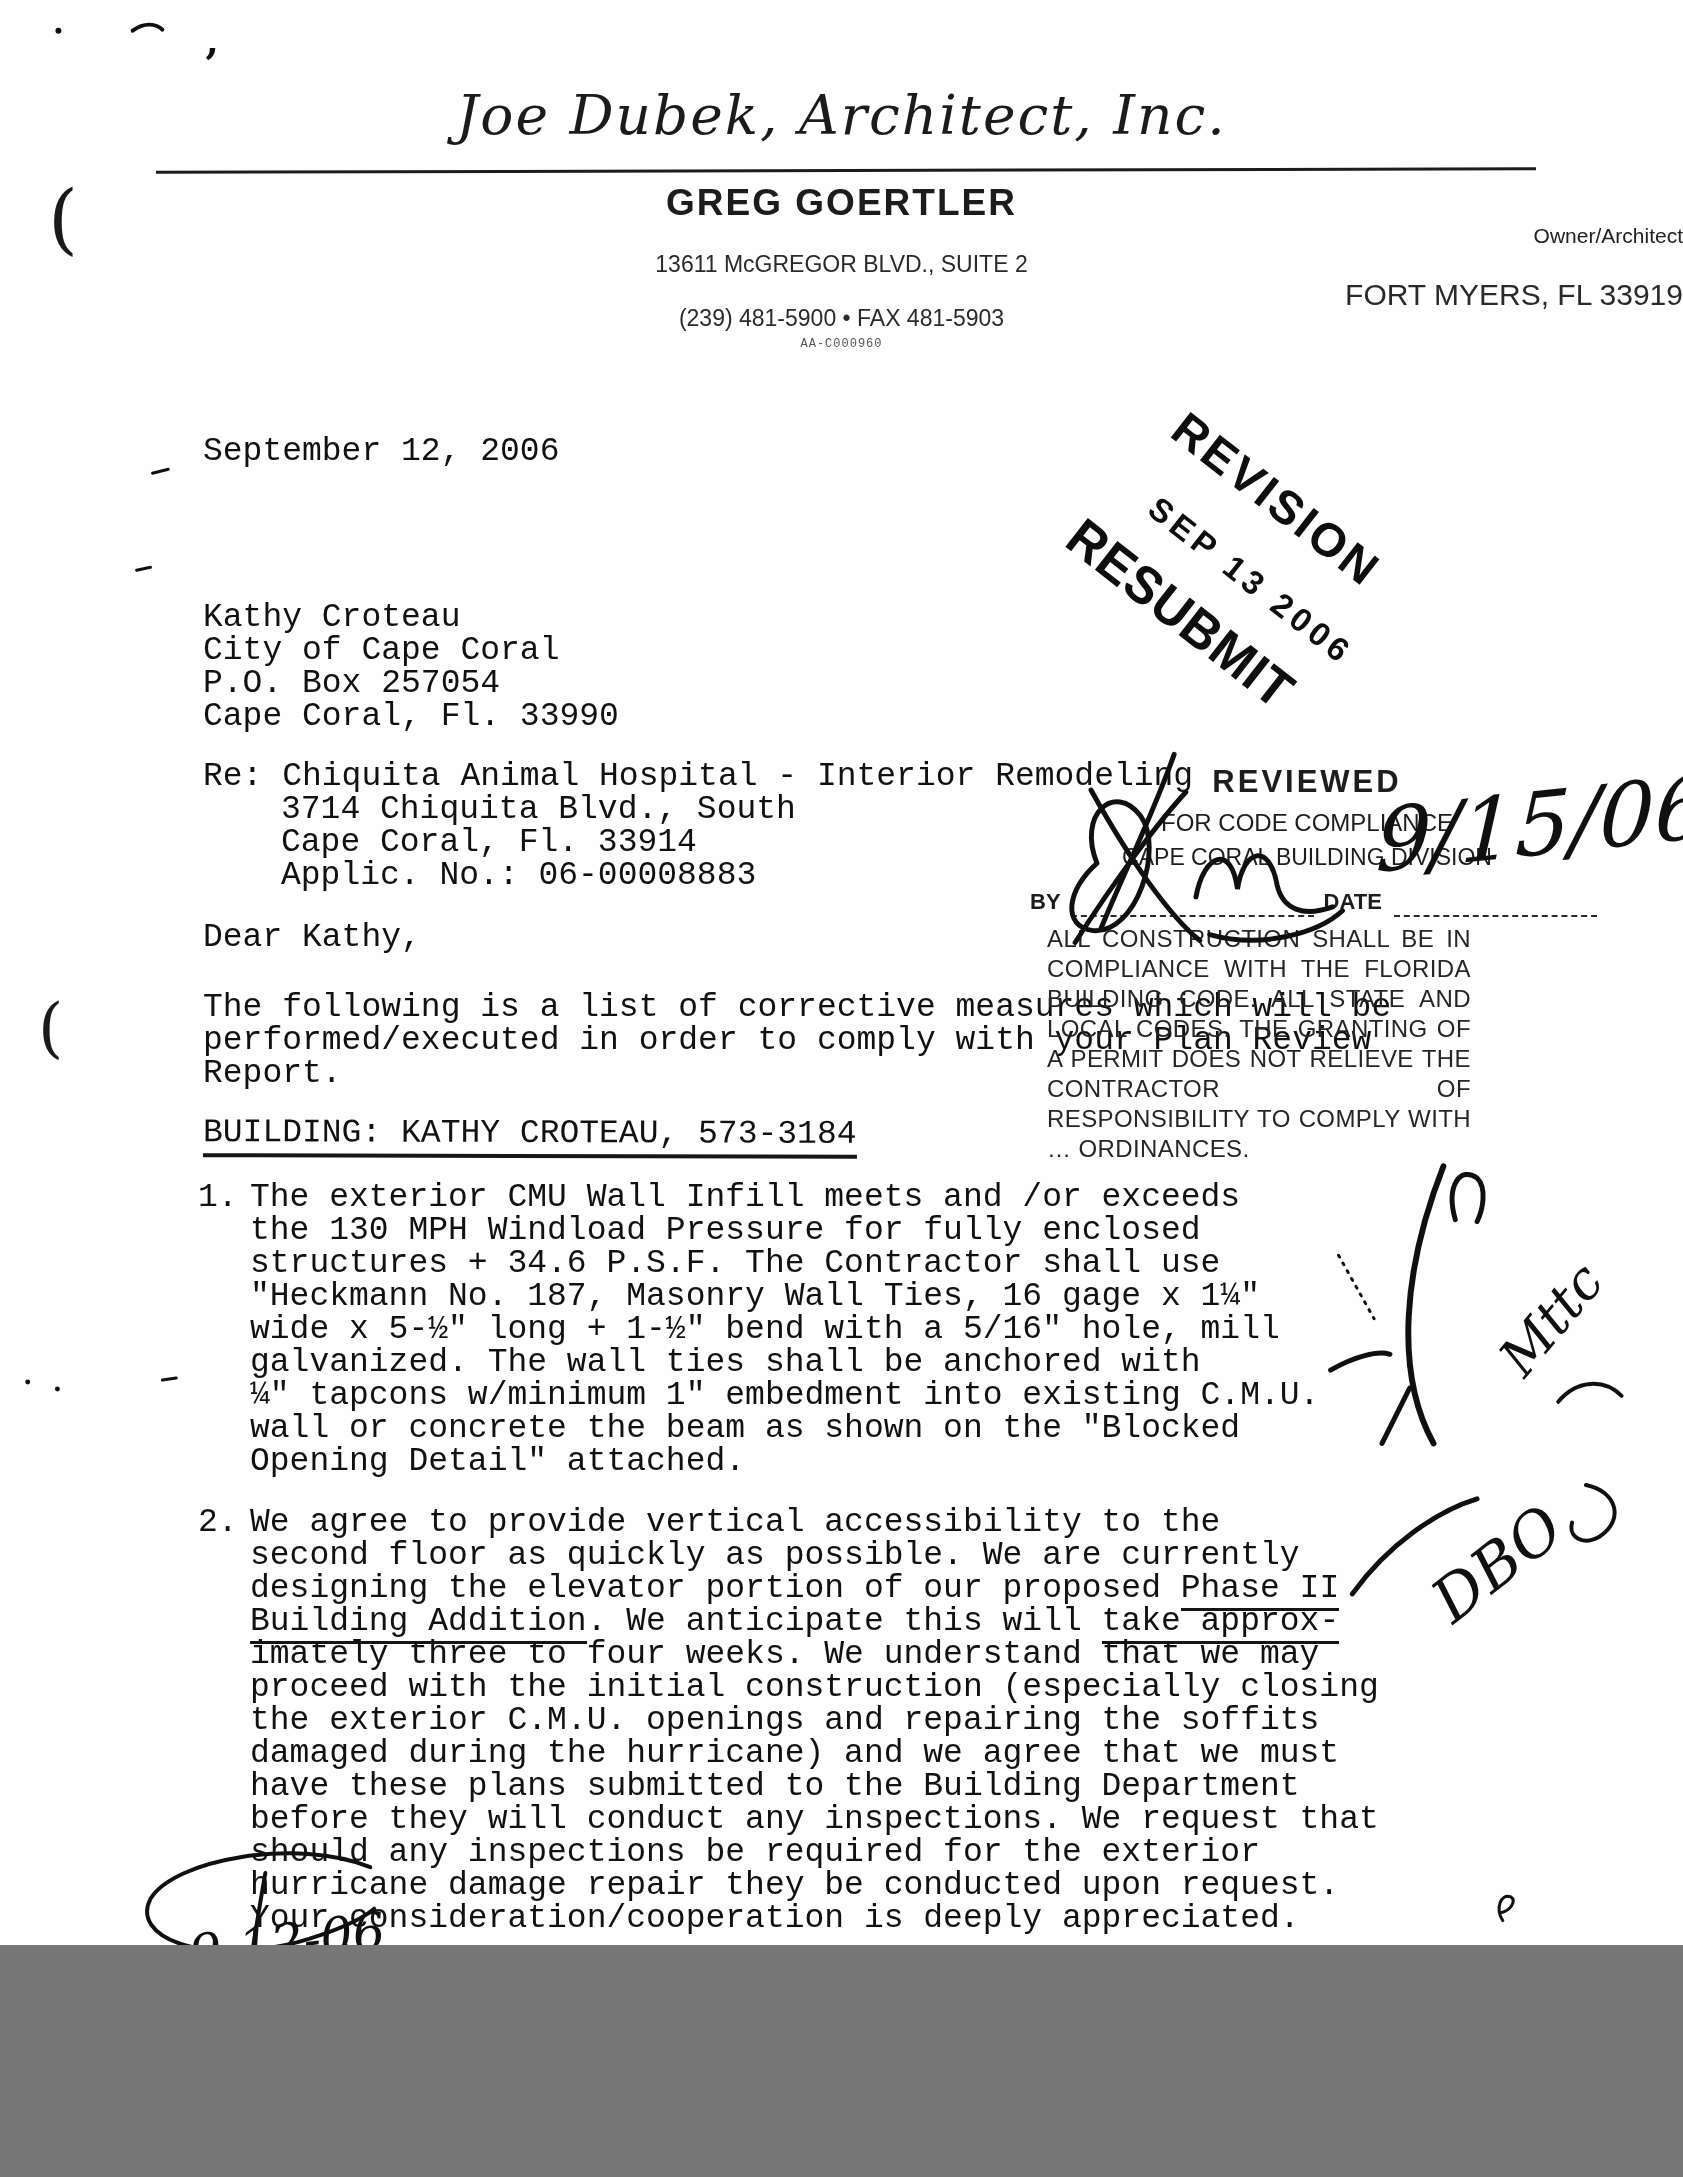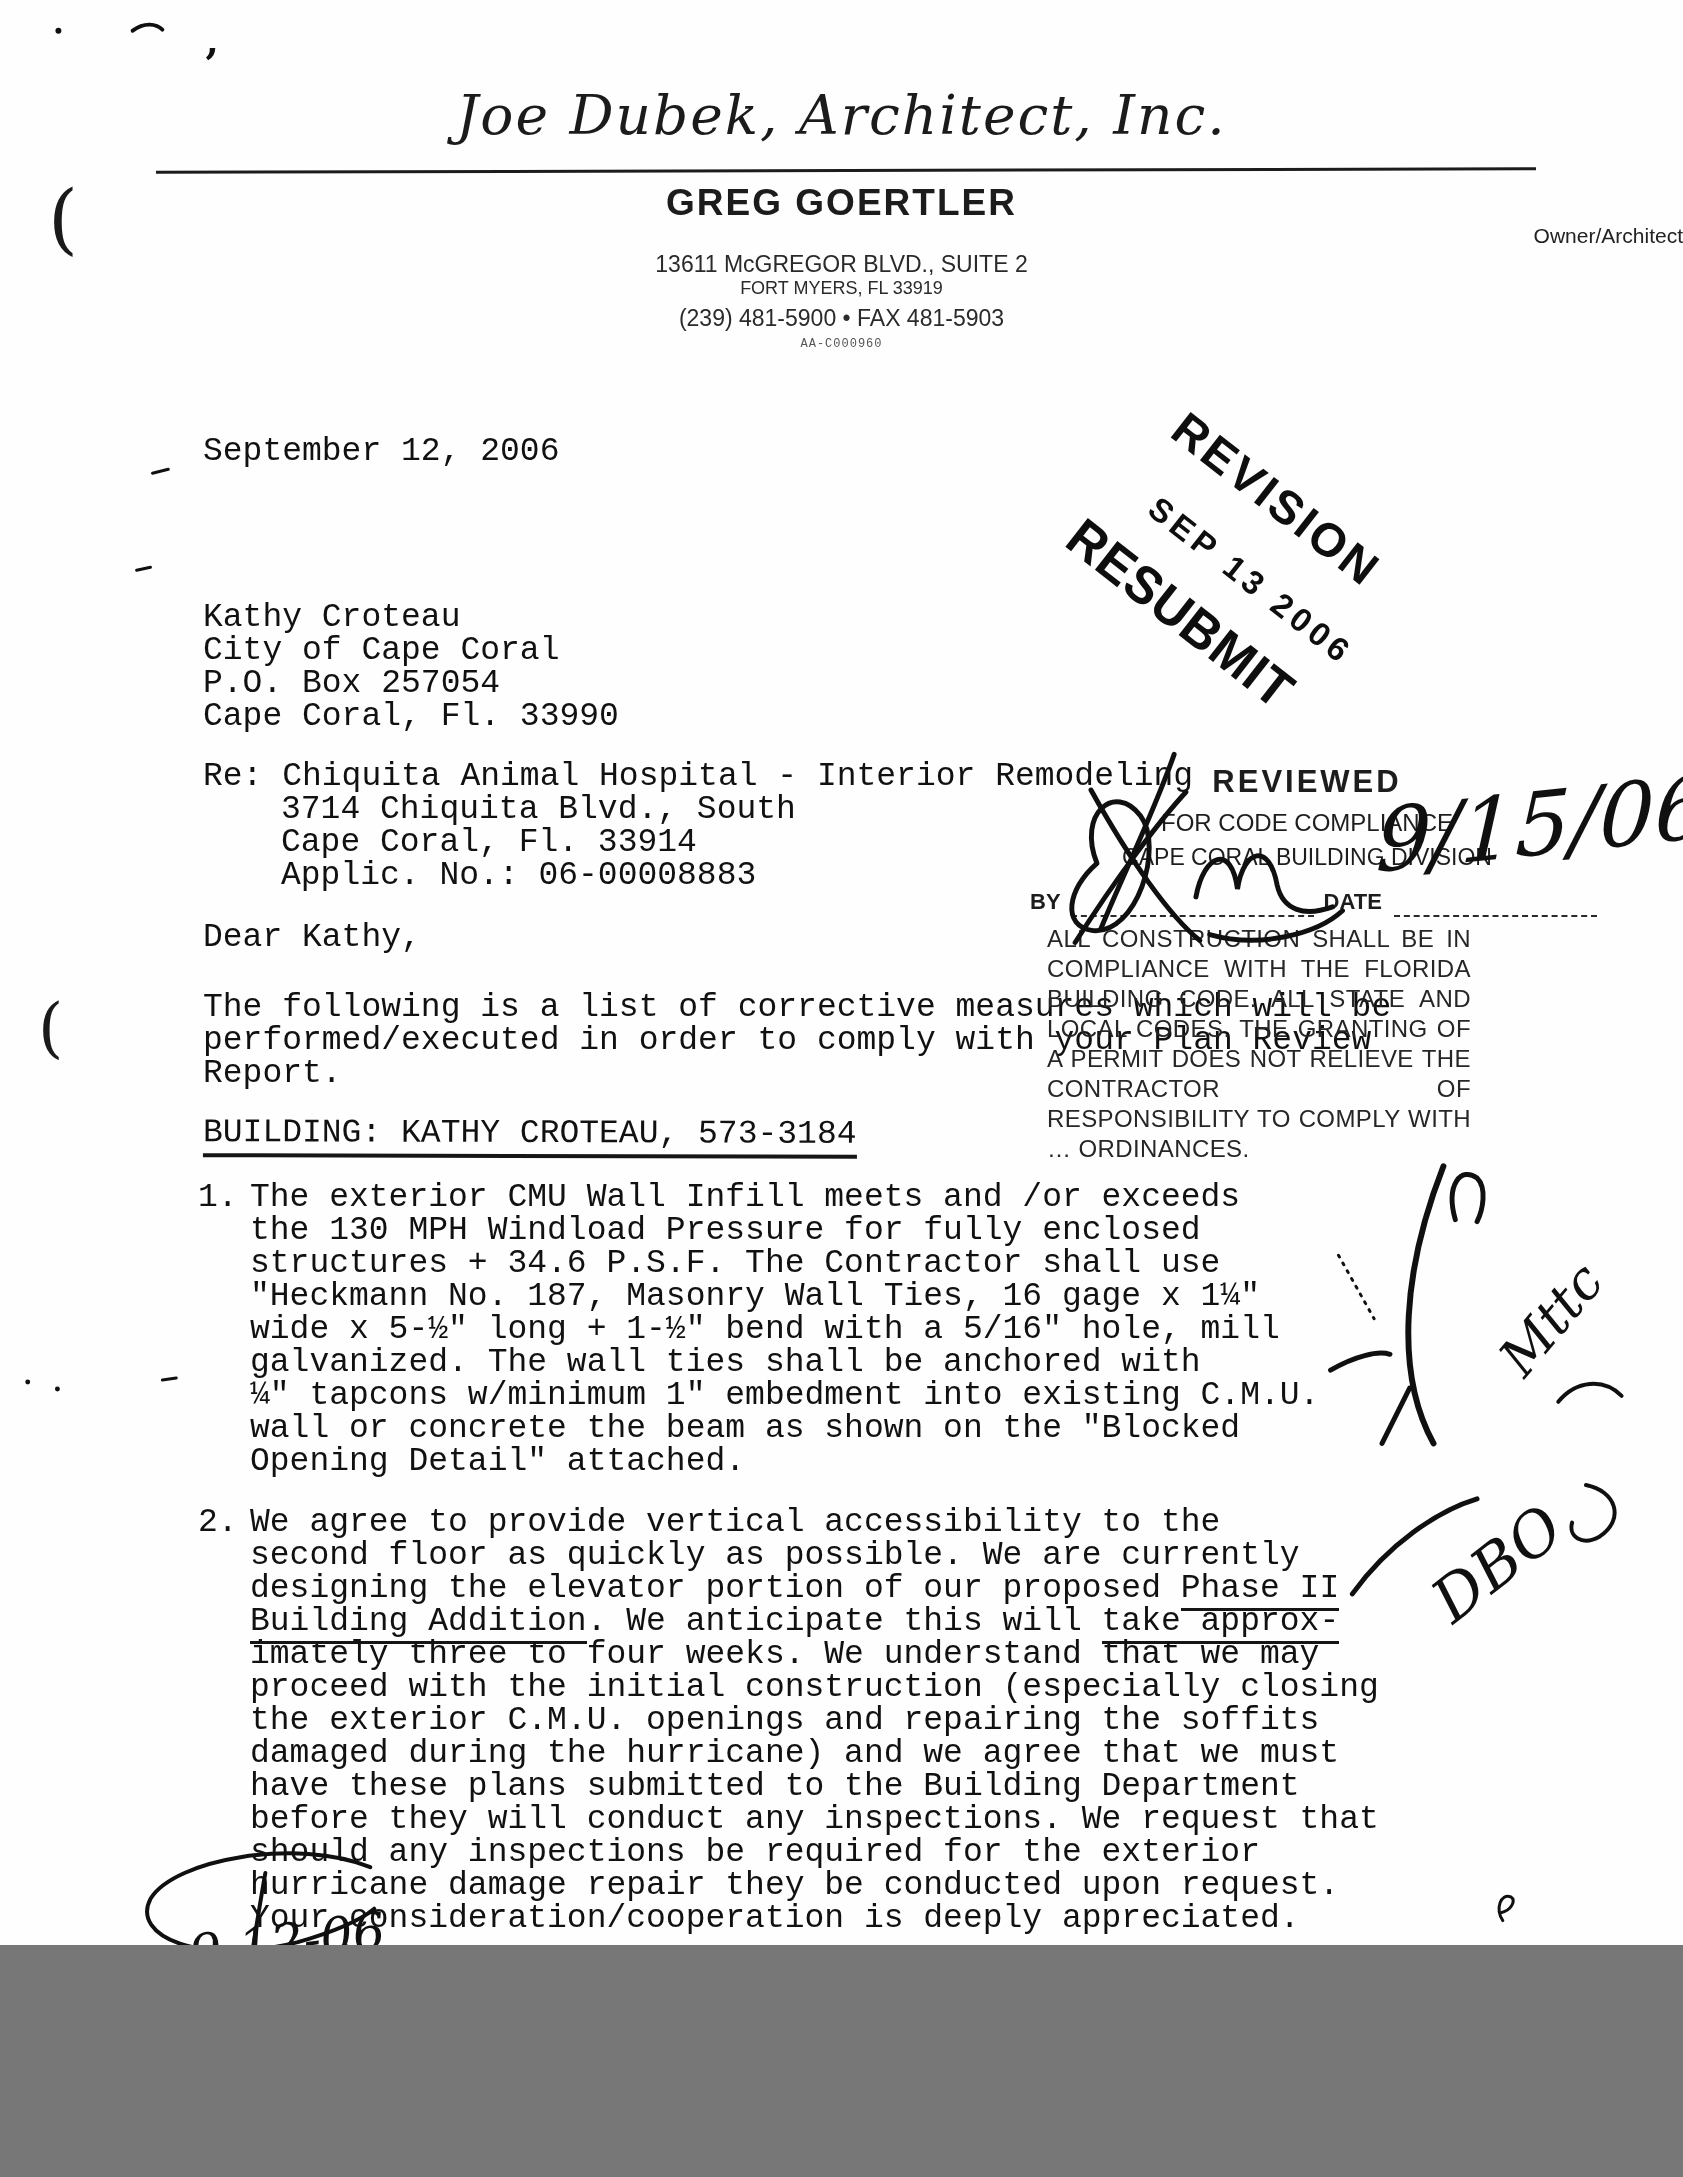--- a/index.html
+++ b/index.html
@@ -13,22 +13,22 @@
     font-family:"DejaVu Serif",serif;font-style:italic;font-size:55px;
     letter-spacing:2px;color:#1b1b1b;
   }
   .lh-rule{position:absolute;left:156px;top:169px;width:1380px;height:3px;background:#1c1c1c;transform:rotate(-0.15deg);}
   .lh-name{position:absolute;top:182px;left:0;width:100%;text-align:center;
     font-family:"Liberation Sans",sans-serif;font-size:37px;font-weight:600;letter-spacing:2px;color:#1c1c1c;}
   .lh-title{position:absolute;top:224px;left:0;width:100%;text-align:right;
     font-family:"Liberation Sans",sans-serif;font-size:21px;color:#222;}
   .lh-addr1{position:absolute;top:251px;left:0;width:100%;text-align:center;
     font-family:"Liberation Sans",sans-serif;font-size:23px;color:#2a2a2a;}
-  .lh-addr2{position:absolute;top:278px;left:0;width:100%;text-align:center;
-    font-family:"Liberation Sans",sans-serif;font-size:18px;color:#2a2a2a;}
+  .lh-addr2{position:absolute;top:278px;left:0;width:100%;text-align:right;
+    font-family:"Liberation Sans",sans-serif;font-size:30px;color:#2a2a2a;}
   .lh-phone{position:absolute;top:305px;left:0;width:100%;text-align:center;
     font-family:"Liberation Sans",sans-serif;font-size:23px;color:#2a2a2a;}
   .lh-lic{position:absolute;top:337px;left:0;width:100%;text-align:center;
     font-family:Liberation Mono, monospace;font-size:12px;letter-spacing:1px;color:#555;}
   
   .tw{font-family:"Liberation Mono","DejaVu Sans Mono",monospace;font-size:33px;line-height:33px;color:#111;}
   .tw div{white-space:pre;}
   .date-line{position:absolute;left:203px;top:435px;}
   .recipient{position:absolute;left:203px;top:601px;}
   .re-block{position:absolute;left:203px;top:760px;}

